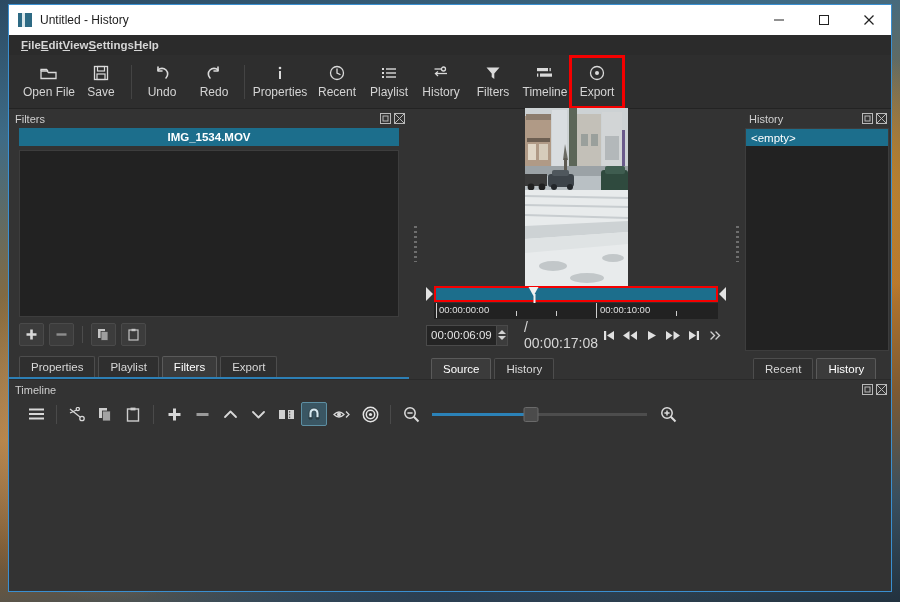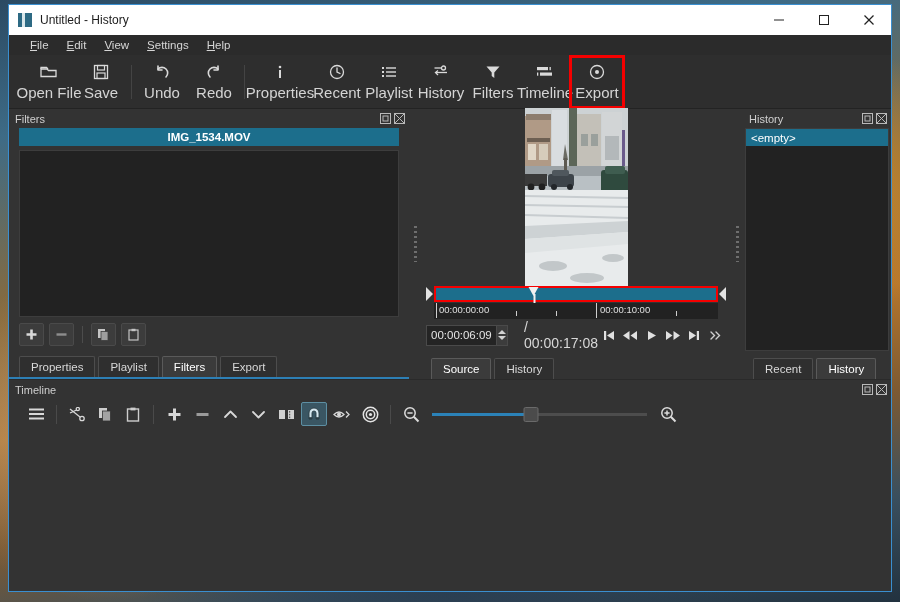--- a/index.html
+++ b/index.html
@@ -45,36 +45,36 @@
   .title-spacer { flex: 1; }
   .win-btn {
     width: 45px; height: 30px; display: flex; align-items: center;
     justify-content: center; color: #222; font-size: 13px;
   }
   .win-btn svg { display:block; }
 
   
   .menubar {
     height: 20px; background: #2b2b2b; display: flex; align-items: center;
-    padding-left: 21px; gap: 18px; flex: none;
+    padding-left: 12px; flex: none; font-weight: bold;
   }
   .menu-item { font-size: 11.5px; color: #d6d6d6; }
   .menu-item u { text-decoration: underline; }
 
   
   .toolbar {
     height: 54px; background: #2e2e2e; display: flex; align-items: center;
     padding-left: 14px; border-bottom: 1px solid #232323; flex: none;
   }
   .tb-item {
     width: 52px; height: 50px; display: flex; flex-direction: column;
     align-items: center; justify-content: center; gap: 3px; position: relative;
   }
   .tb-item.wide { width: 62px; }
-  .tb-label { font-size: 15px; color: #d4d4d4; white-space: nowrap; }
+  .tb-label { font-size: 12px; color: #d4d4d4; white-space: nowrap; }
   .tb-icon { height: 18px; display: flex; align-items: center; color: #dadada; }
   .tb-sep { width: 1px; height: 34px; background: #444; margin: 0 4px; }
   .tb-item.highlighted { outline: 3px solid #f50000; outline-offset: -1px; }
 
   
   .body-area { flex: 1; display: flex; background: #333333; min-height: 0; }
 
   
   .panel-head {
     height: 19px; display: flex; align-items: center;

